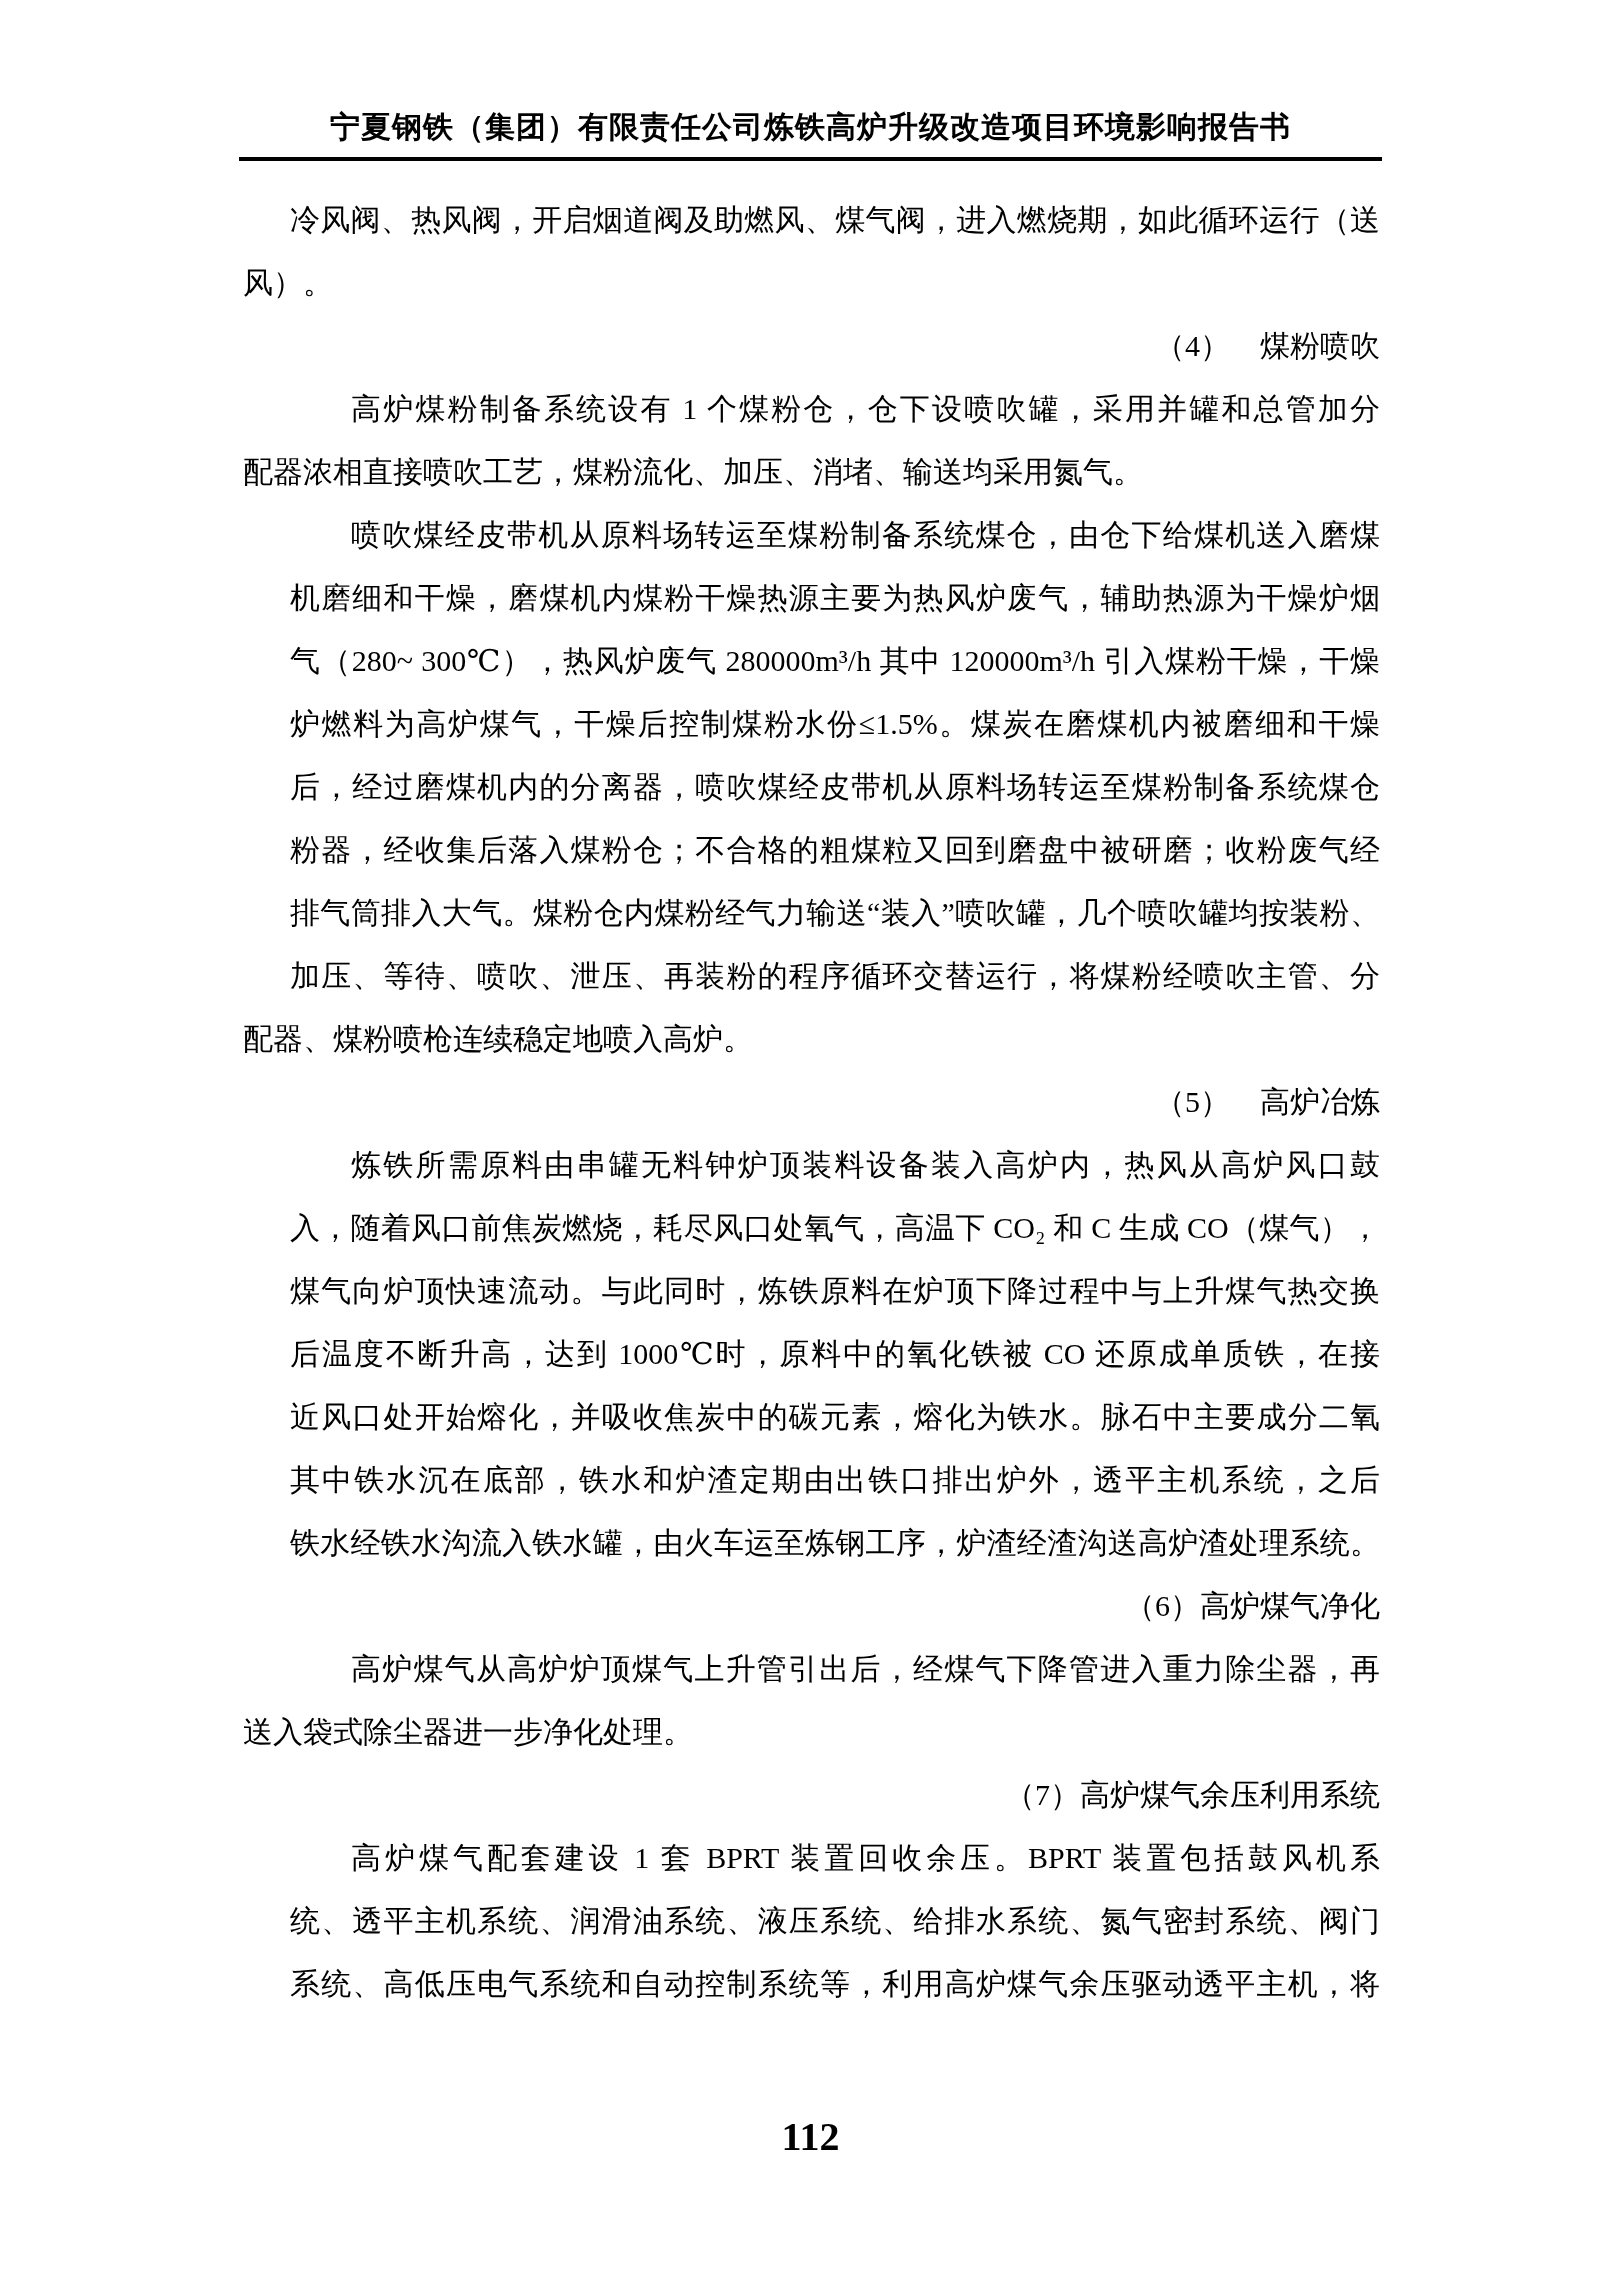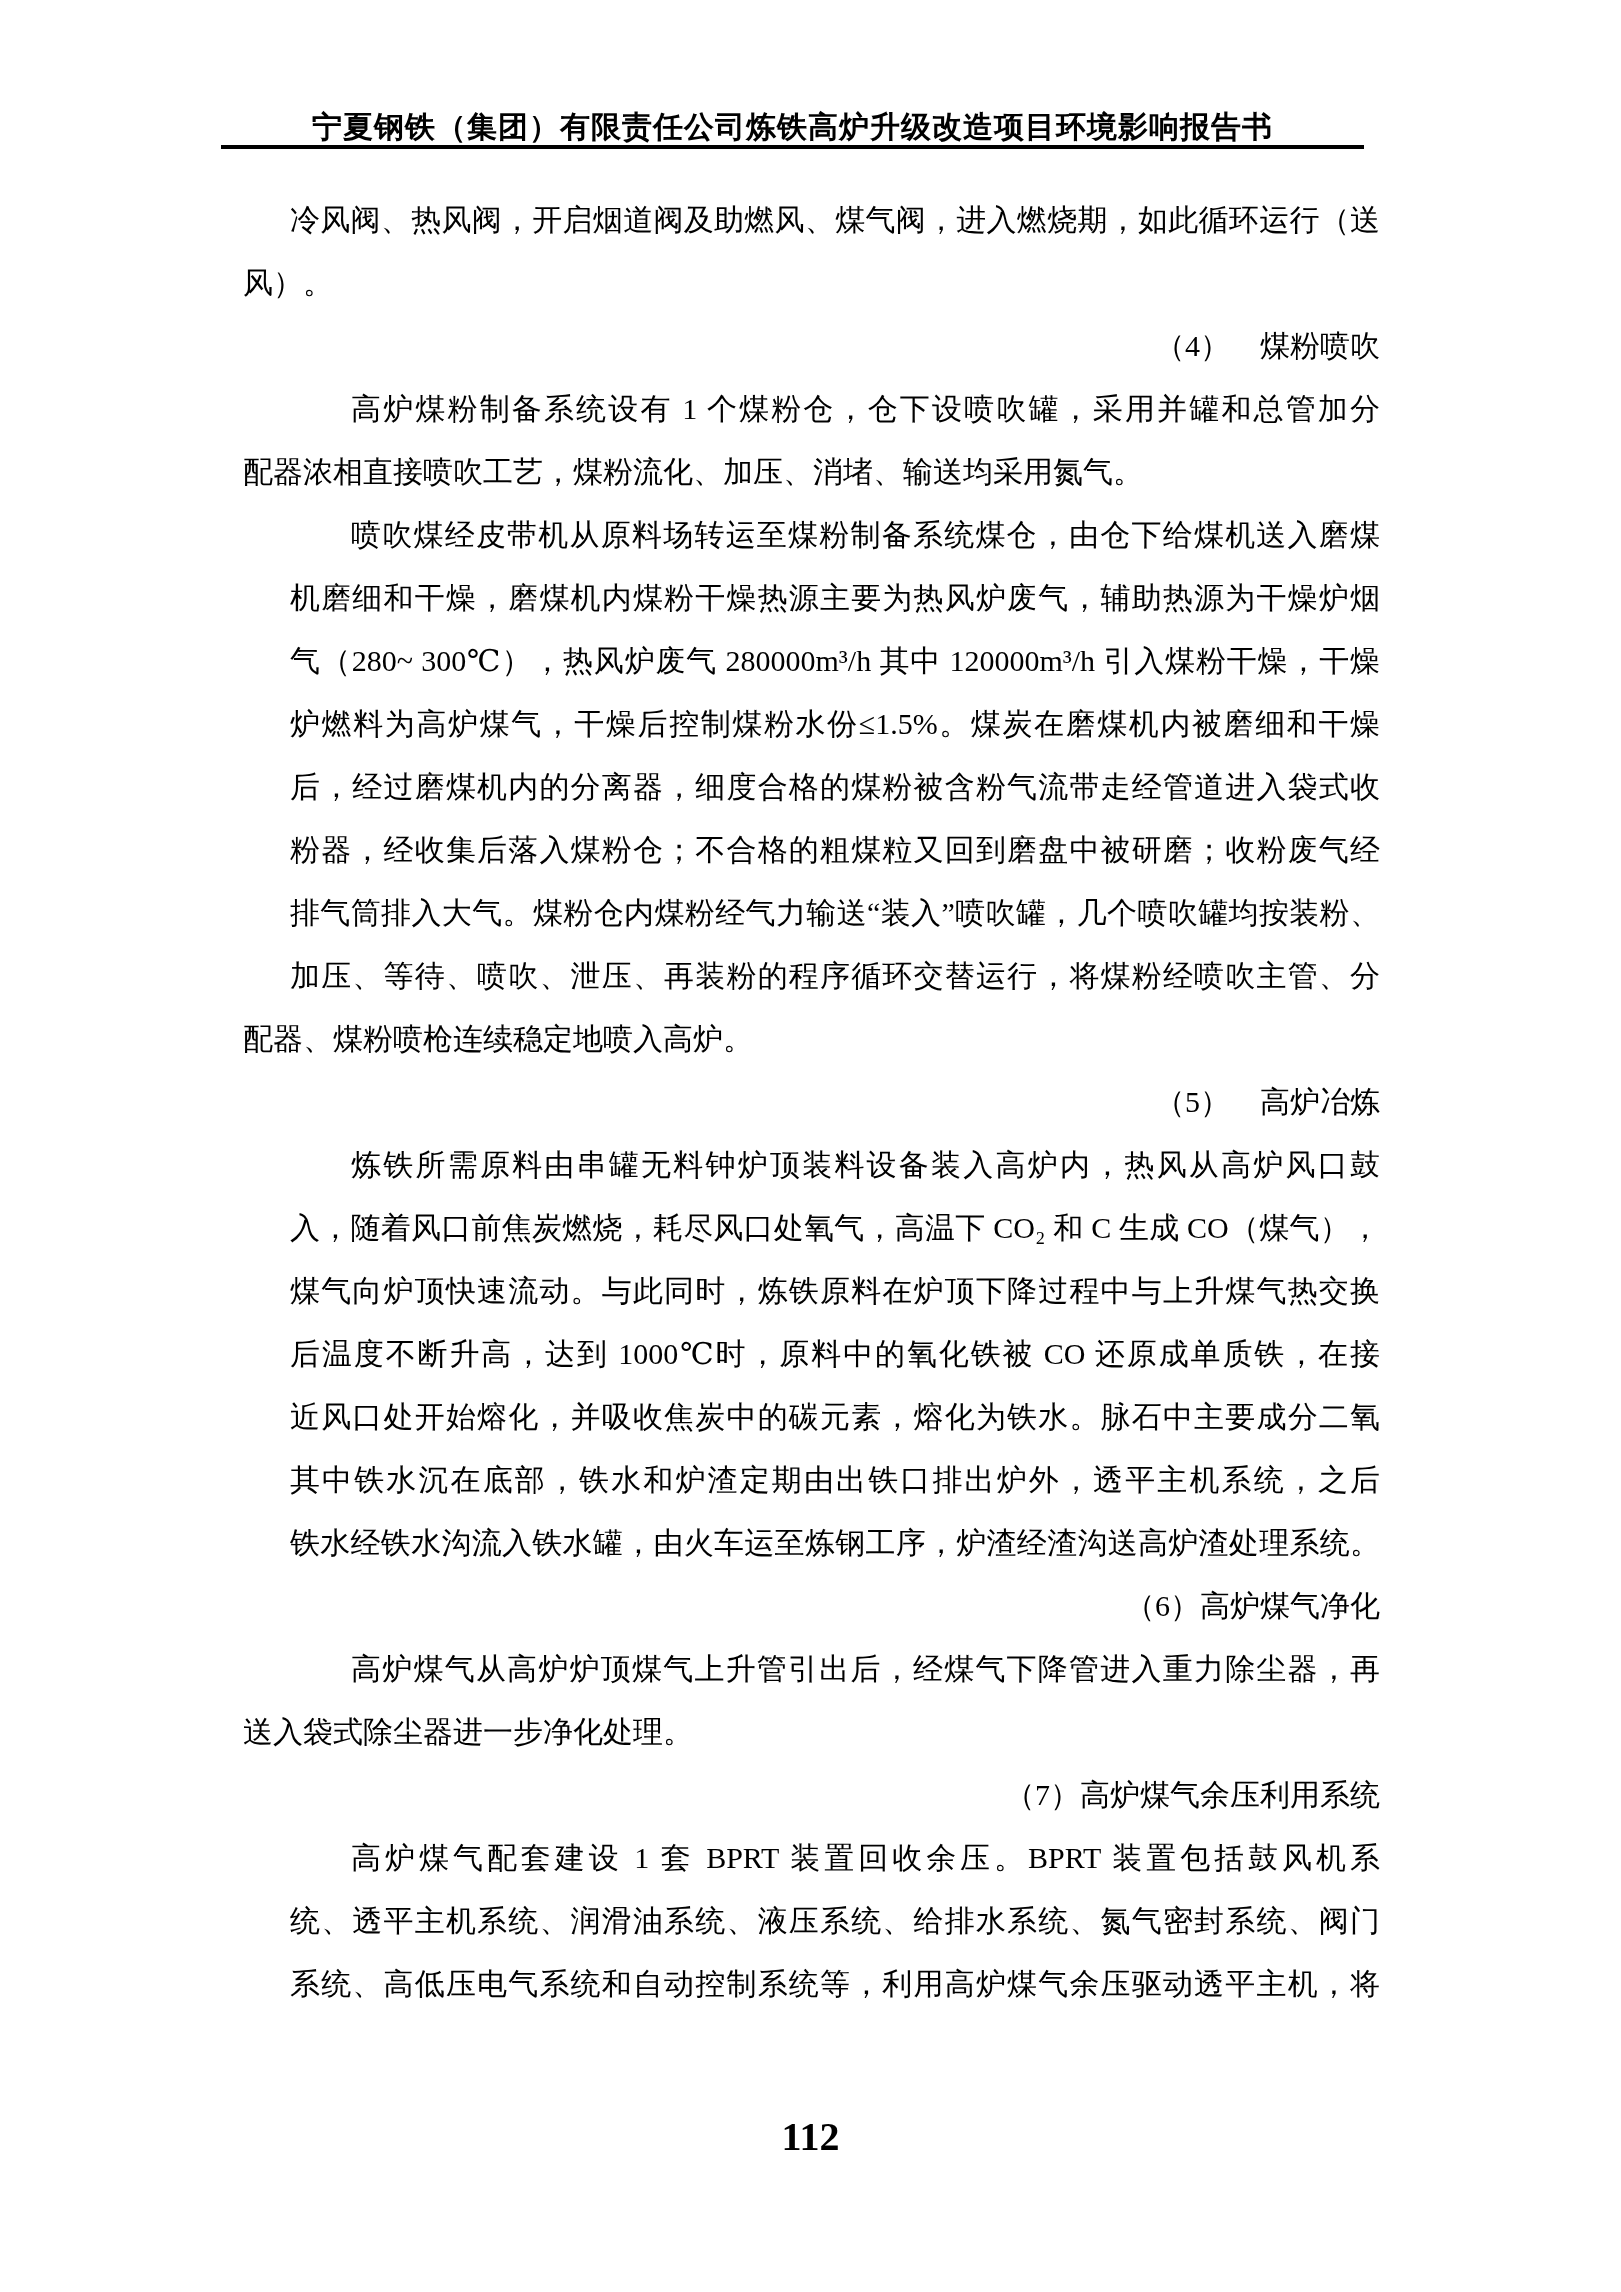--- a/index.html
+++ b/index.html
@@ -13,25 +13,25 @@
     height: 2293px;
     margin: 0 auto;
     background: #ffffff;
     overflow: hidden;
     font-family: "Liberation Serif", "DejaVu Serif", serif;
     color: #000000;
   }
   .header {
     position: absolute;
     top: 110px;
-    left: 221px;
+    left: 239px;
     width: 1143px;
     text-align: center;
     border-bottom: 4.9px solid #000000;
-    padding-bottom: 2px;
+    padding-bottom: 14px;
   }
   .header-title {
     font-family: "Liberation Sans", "DejaVu Sans", sans-serif;
     font-weight: bold;
     font-size: 30px;
     line-height: 33px;
     letter-spacing: 1px;
     white-space: nowrap;
   }
   .body-text {
@@ -83,21 +83,21 @@
   <div class="body-text">
       <div class="line j">冷风阀、热风阀，开启烟道阀及助燃风、煤气阀，进入燃烧期，如此循环运行（送</div>
       <div class="line">风）。</div>
       <div class="line indent">（4）　煤粉喷吹</div>
       <div class="line j indent">高炉煤粉制备系统设有 1 个煤粉仓，仓下设喷吹罐，采用并罐和总管加分</div>
       <div class="line">配器浓相直接喷吹工艺，煤粉流化、加压、消堵、输送均采用氮气。</div>
       <div class="line j indent">喷吹煤经皮带机从原料场转运至煤粉制备系统煤仓，由仓下给煤机送入磨煤</div>
       <div class="line j">机磨细和干燥，磨煤机内煤粉干燥热源主要为热风炉废气，辅助热源为干燥炉烟</div>
       <div class="line j">气（280~ 300℃），热风炉废气 280000m³/h 其中 120000m³/h 引入煤粉干燥，干燥</div>
       <div class="line j">炉燃料为高炉煤气，干燥后控制煤粉水份≤1.5%。煤炭在磨煤机内被磨细和干燥</div>
-      <div class="line j">后，经过磨煤机内的分离器，细度合格的煤粉被含粉气流带走经管道进入袋式收</div>
+      <div class="line j">后，经过磨煤机内的分离器，喷吹煤经皮带机从原料场转运至煤粉制备系统煤仓</div>
       <div class="line j">粉器，经收集后落入煤粉仓；不合格的粗煤粒又回到磨盘中被研磨；收粉废气经</div>
       <div class="line j">排气筒排入大气。煤粉仓内煤粉经气力输送“装入”喷吹罐，几个喷吹罐均按装粉、</div>
       <div class="line j">加压、等待、喷吹、泄压、再装粉的程序循环交替运行，将煤粉经喷吹主管、分</div>
       <div class="line">配器、煤粉喷枪连续稳定地喷入高炉。</div>
       <div class="line indent">（5）　高炉冶炼</div>
       <div class="line j indent">炼铁所需原料由串罐无料钟炉顶装料设备装入高炉内，热风从高炉风口鼓</div>
       <div class="line j">入，随着风口前焦炭燃烧，耗尽风口处氧气，高温下 CO₂ 和 C 生成 CO（煤气），</div>
       <div class="line j">煤气向炉顶快速流动。与此同时，炼铁原料在炉顶下降过程中与上升煤气热交换</div>
       <div class="line j">后温度不断升高，达到 1000℃时，原料中的氧化铁被 CO 还原成单质铁，在接</div>
       <div class="line j">近风口处开始熔化，并吸收焦炭中的碳元素，熔化为铁水。脉石中主要成分二氧</div>

